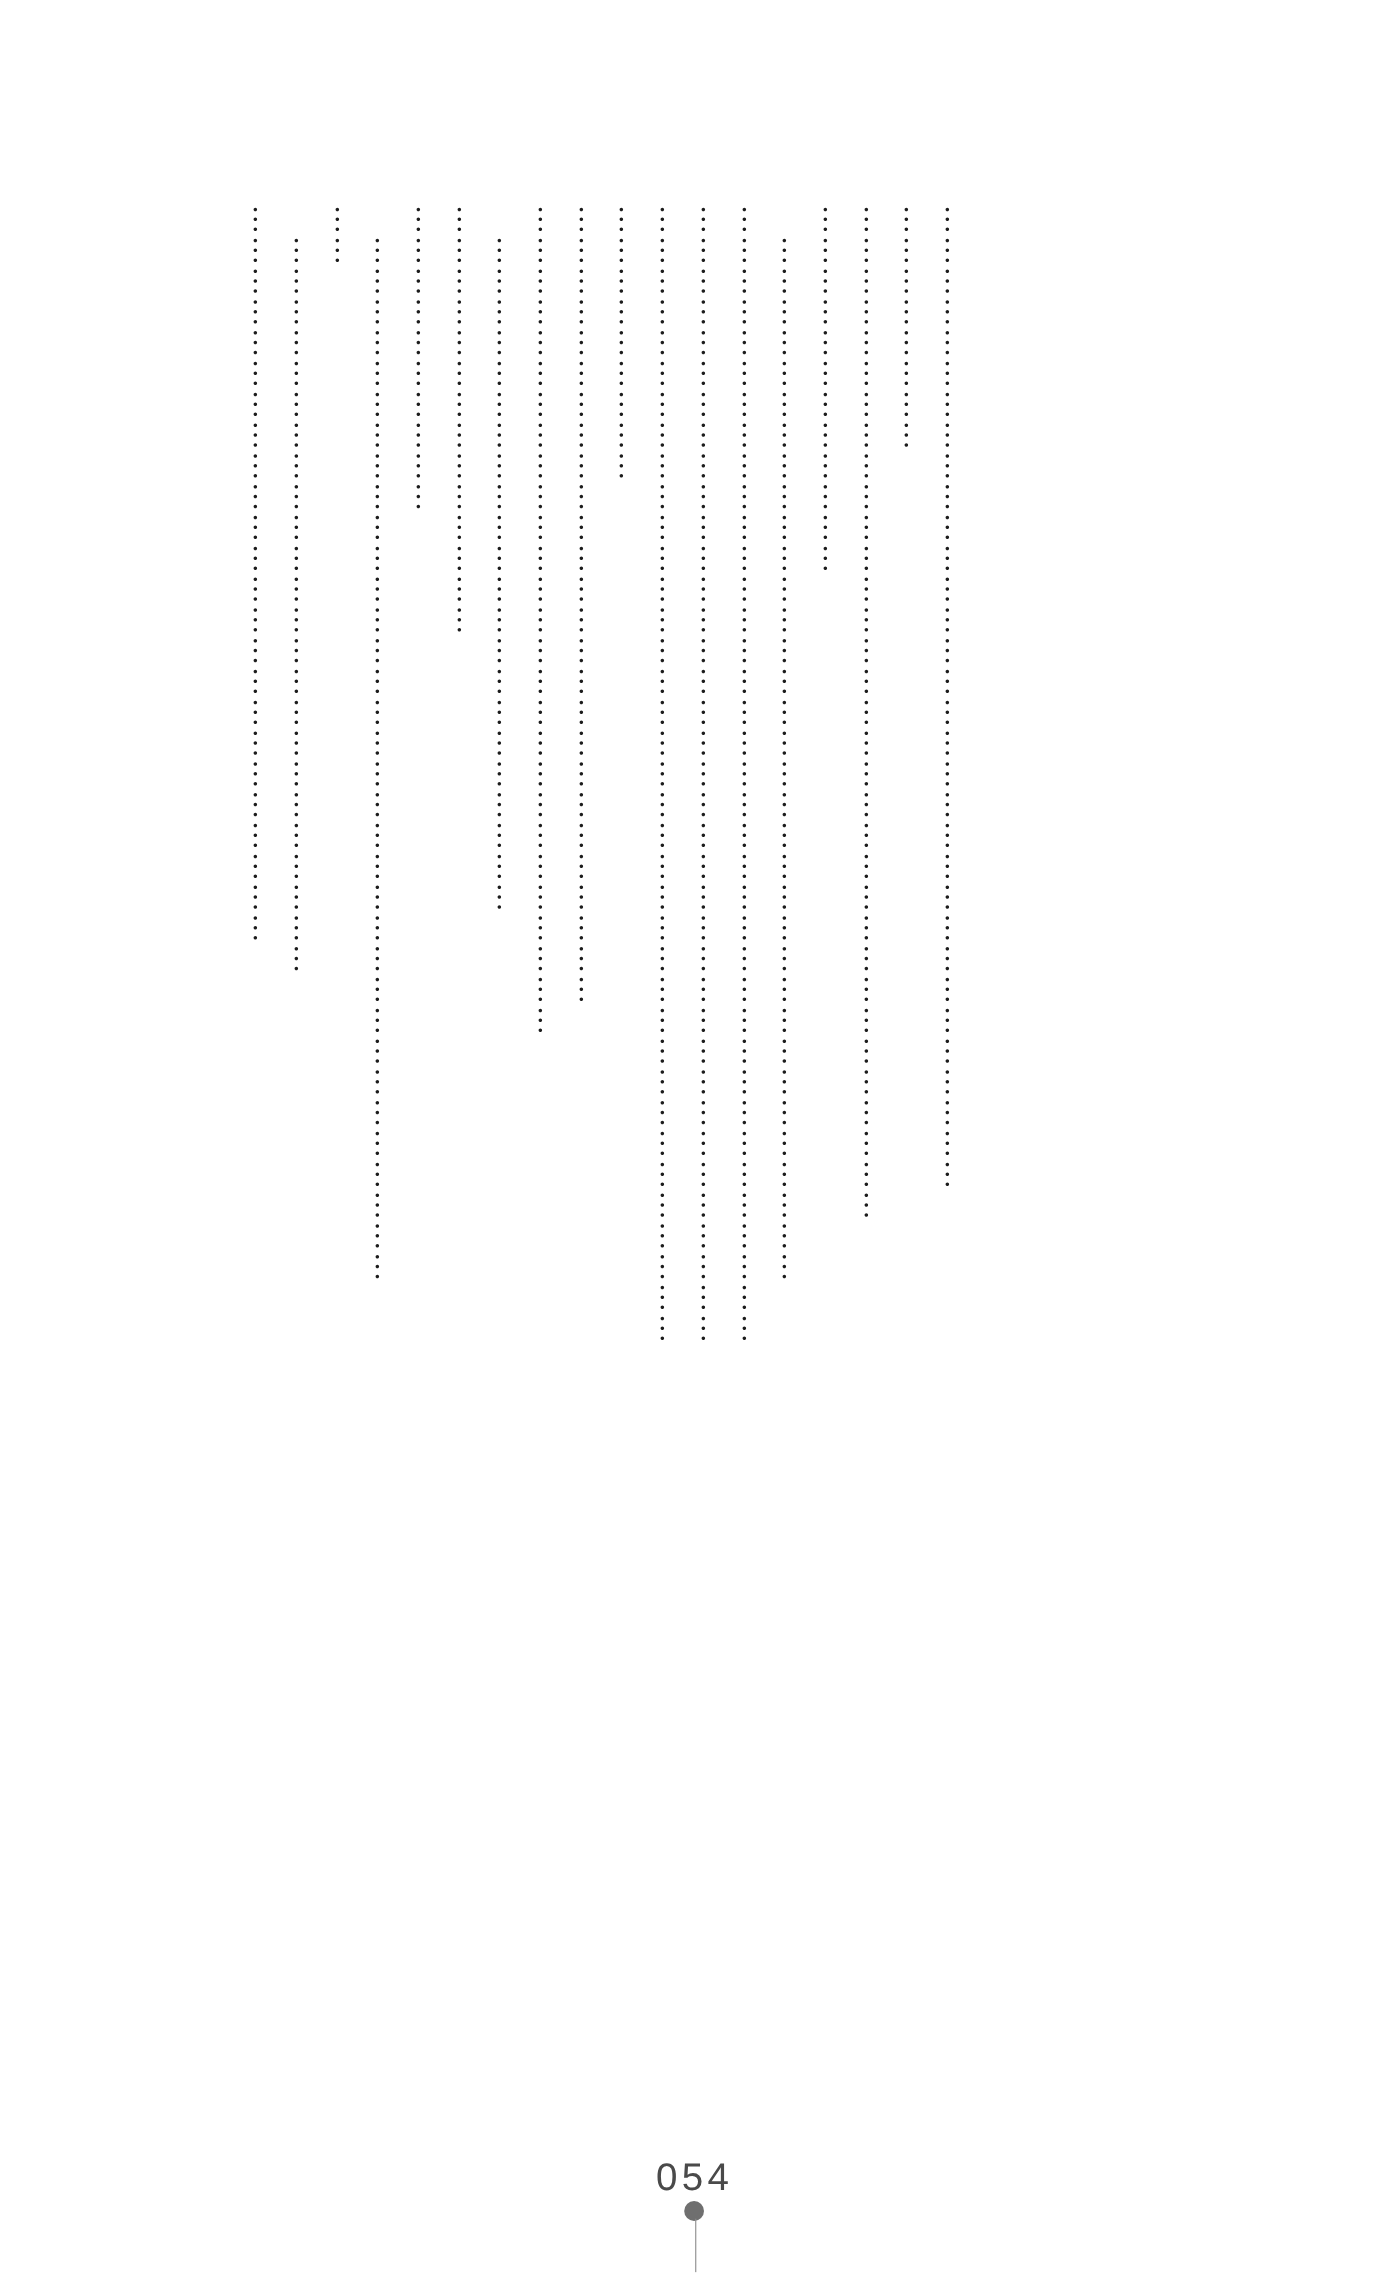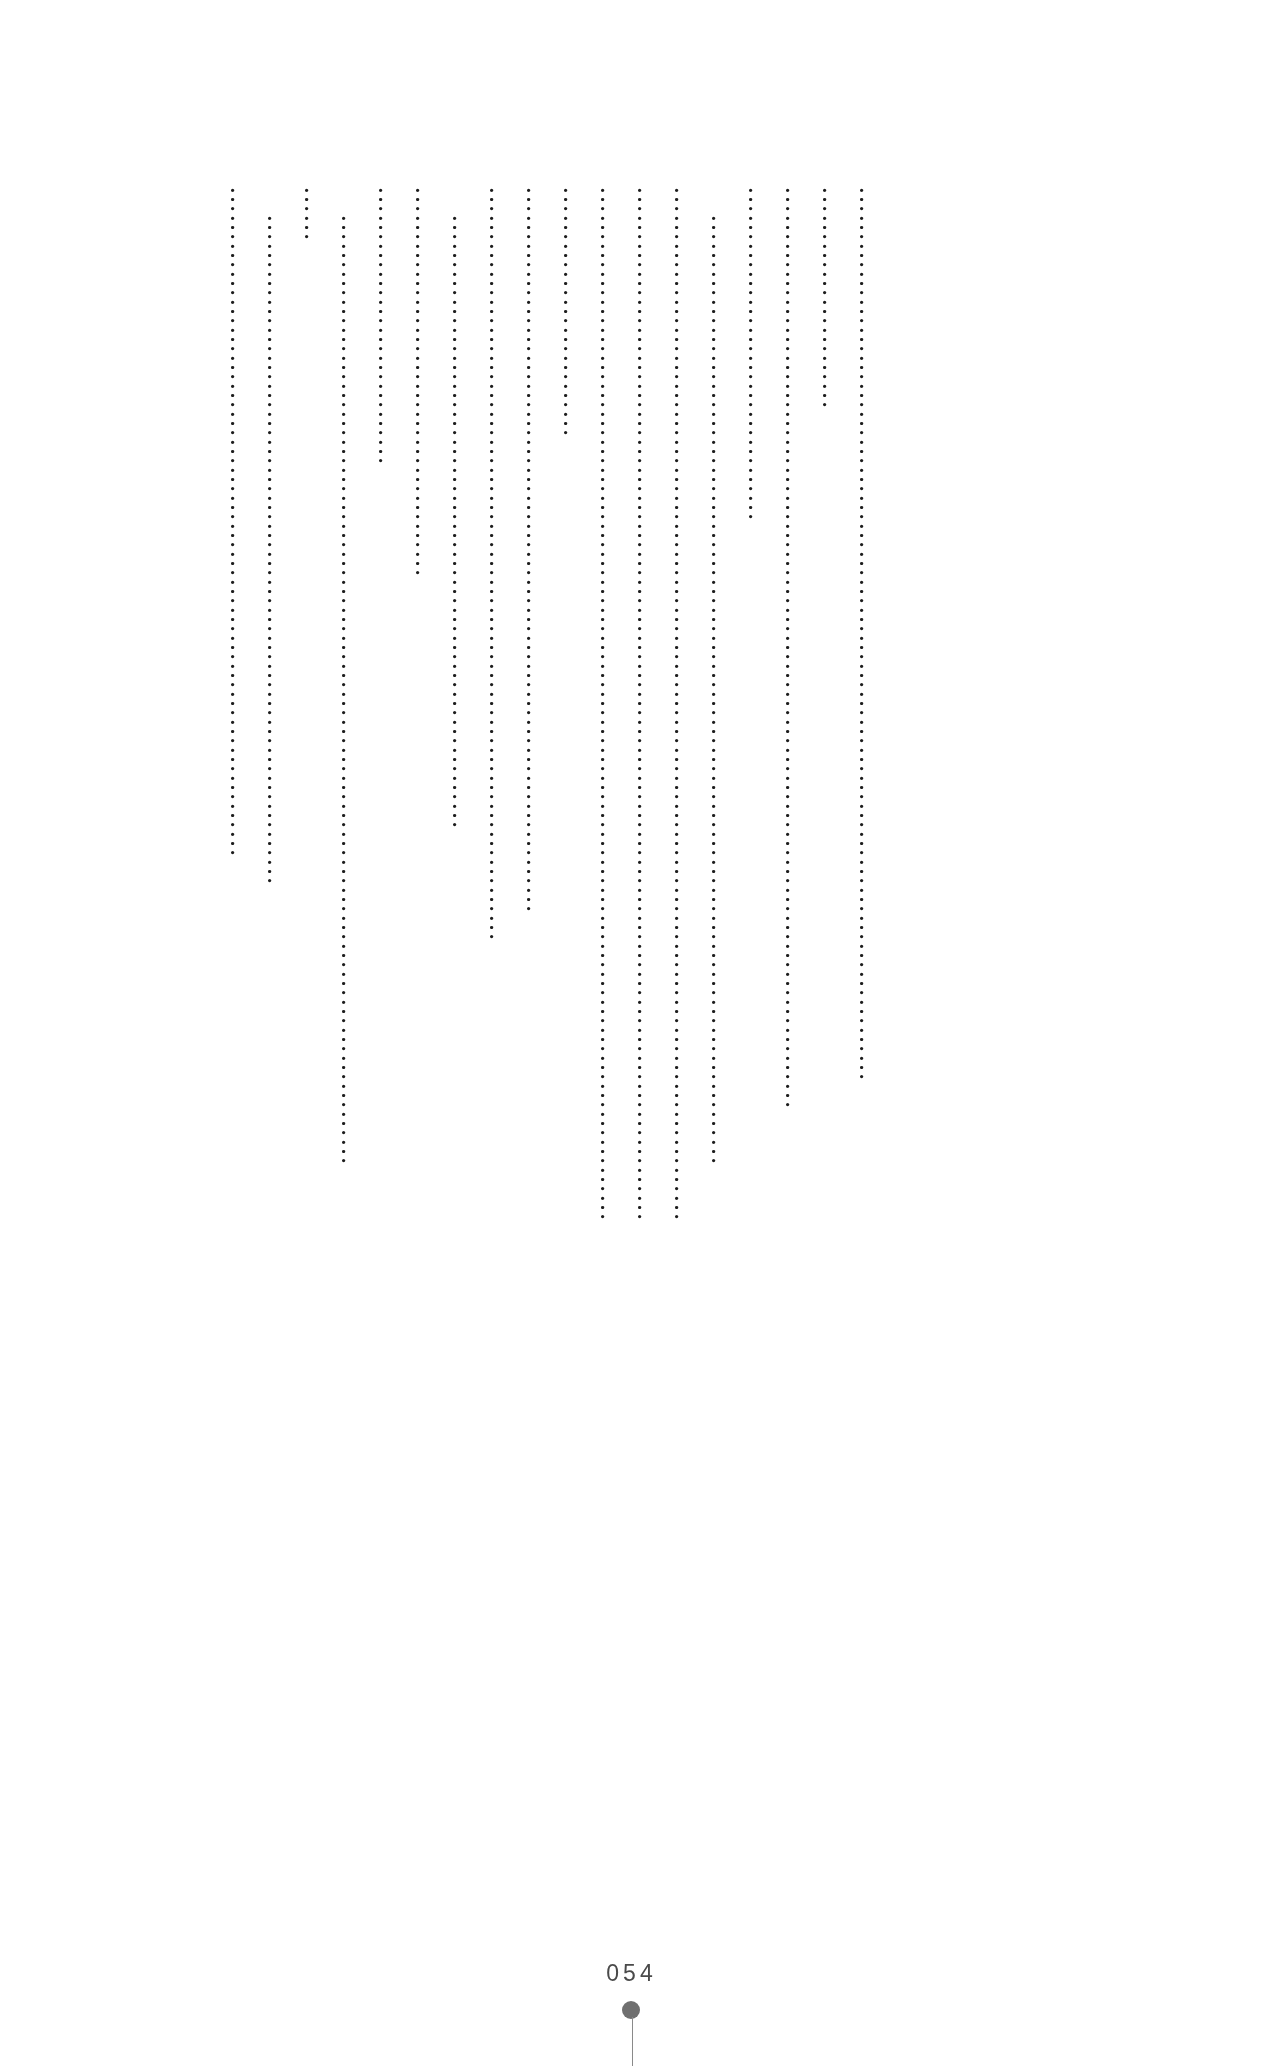--- a/index.html
+++ b/index.html
@@ -33,21 +33,21 @@
     white-space: pre;
   }
   .page-number {
     position: absolute;
     top: 1960px;
     left: 0;
     width: 100%;
     text-align: center;
     font-family: "Liberation Sans", sans-serif;
     font-weight: 300;
-    font-size: 23px;
+    font-size: 35px;
     letter-spacing: 4px;
     color: #4a4a4a;
   }
   .footer-dot {
     position: absolute;
     top: 2001px;
     left: 50%;
     margin-left: -10px;
     width: 18px;
     height: 18px;

